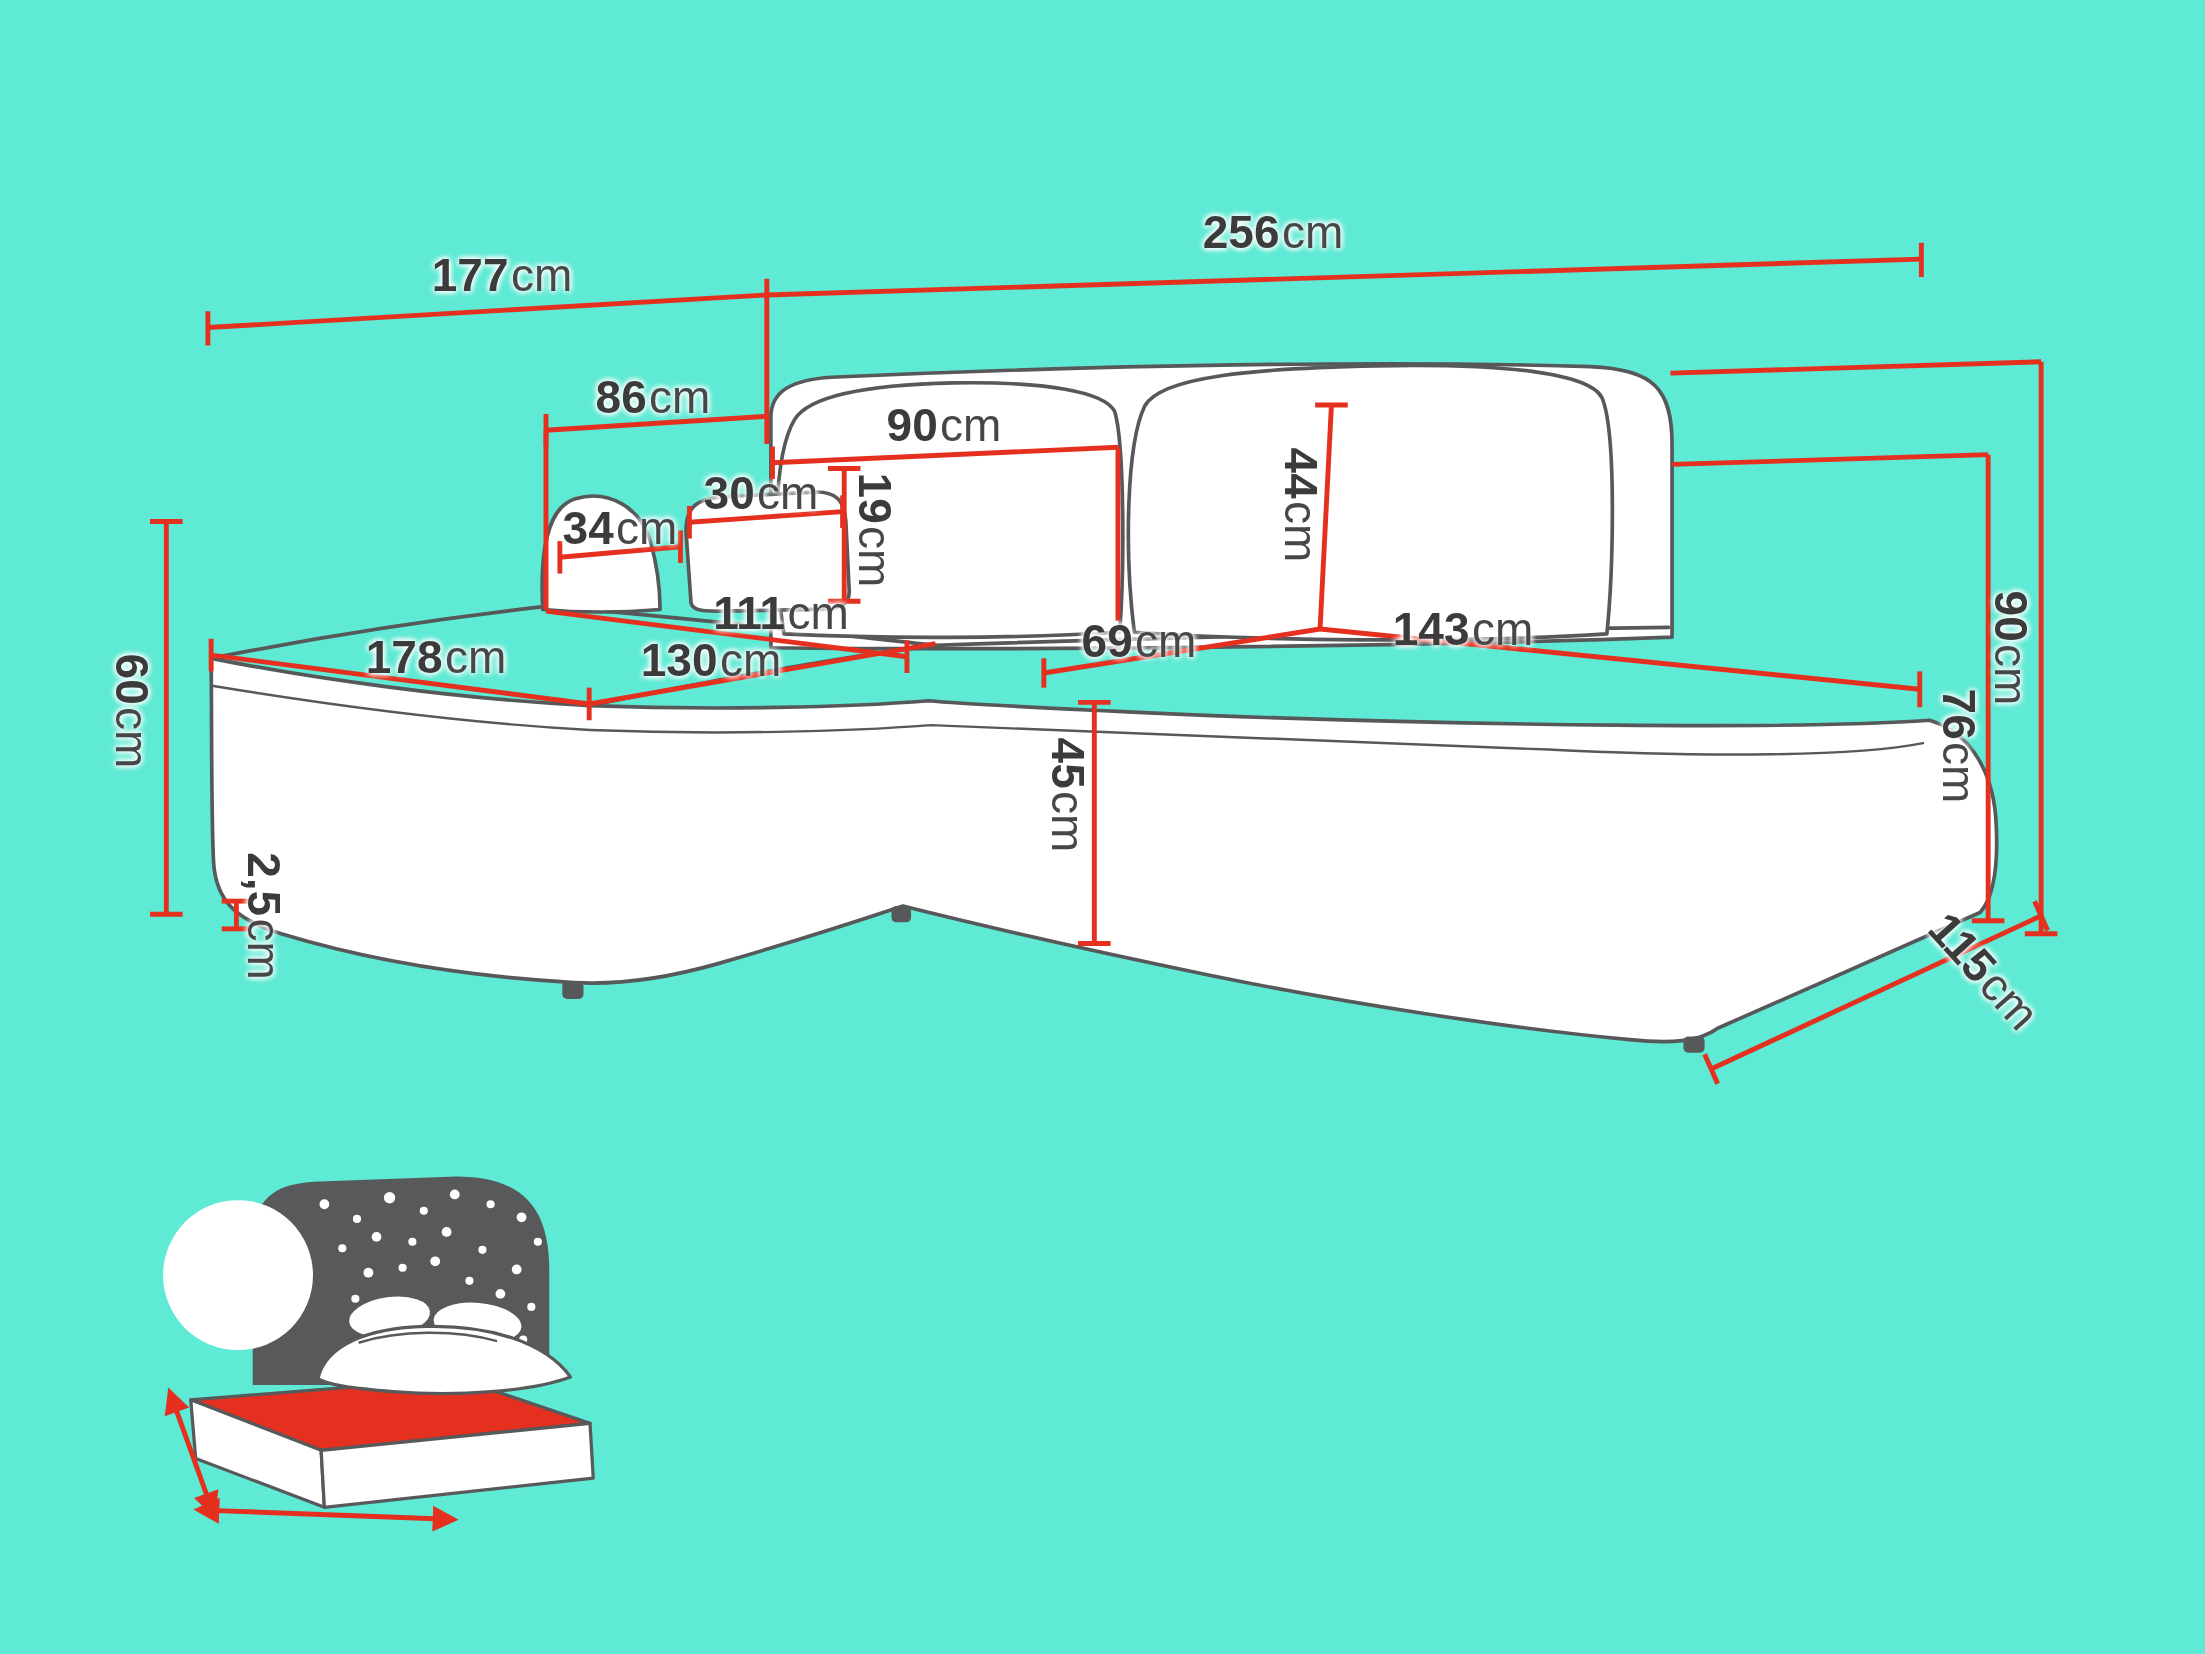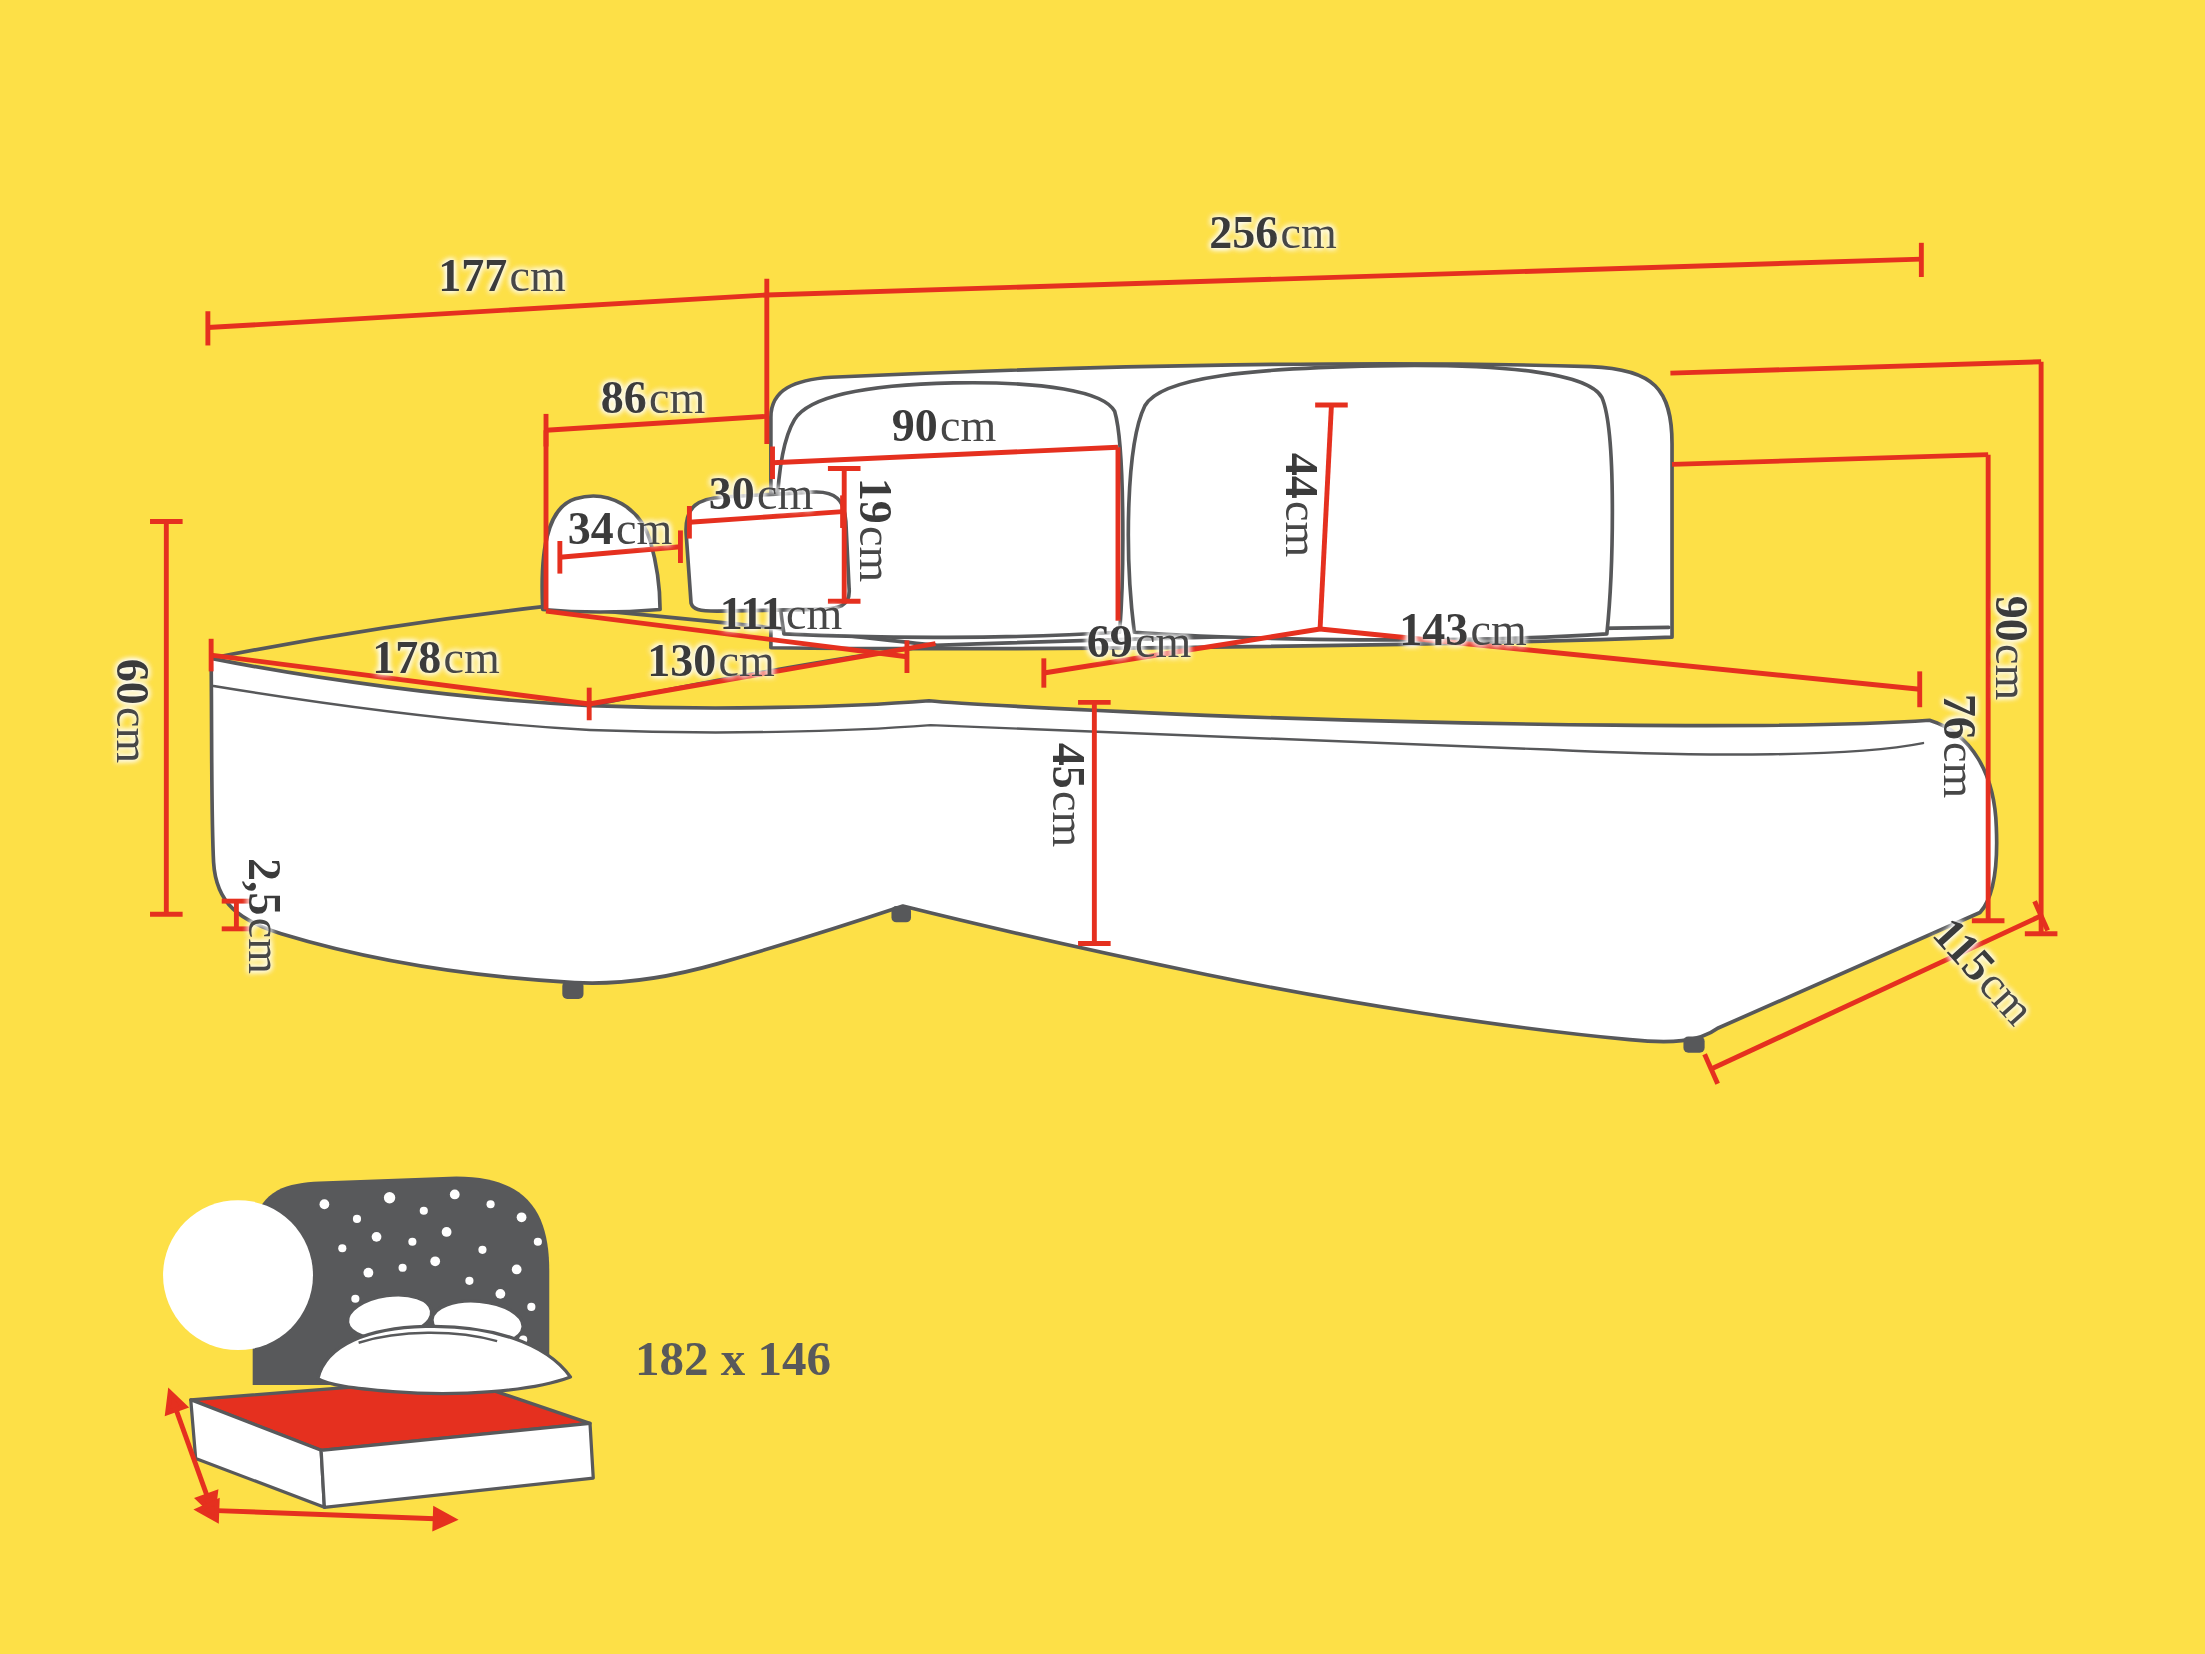--- a/index.html
+++ b/index.html
@@ -1,17 +1,17 @@
 <!DOCTYPE html>
 <html style="font-size:13px"><head>
 <meta charset="utf-8">
 <style>
   html,body{margin:0;padding:0;background:#fff;}
-  .stage{position:relative;width:2205px;height:1654px;background:#fde047;overflow:hidden;
-         font-family:Liberation Serif, serif;}
+  .stage{position:relative;width:2205px;height:1654px;background:#5eead4;overflow:hidden;
+         font-family:Liberation Sans, sans-serif;}
   .stage svg{position:absolute;left:0;top:0;}
   .dim{position:absolute;transform:translate(-50%,-50%);font-weight:700;font-size:46px;
        color:#3b3b3b;white-space:nowrap;text-shadow:0 0 6.5px #fff,0 0 6.5px #fff,0 0 6.5px #fff;}
   .dim .unit{font-weight:400;margin-left:2.4px;color:#474747;}
   .dim.v{transform:translate(-50%,-50%) rotate(90deg);}
   .dim.r48{transform:translate(-50%,-50%) rotate(48deg);}
   .sleep{position:absolute;transform:translate(-50%,-50%);font-weight:700;font-size:49px;
          color:#58595b;white-space:nowrap;}
 </style>
 </head>
@@ -227,16 +227,15 @@
   <div class="dim v" style="left:264px;top:916px"><span class="num">2,5</span><span class="unit">cm</span></div>
 
   <div class="dim v" style="left:1068px;top:795px"><span class="num">45</span><span class="unit">cm</span></div>
 
   <div class="dim v" style="left:2011px;top:648px"><span class="num">90</span><span class="unit">cm</span></div>
 
   <div class="dim v" style="left:1959px;top:746px"><span class="num">76</span><span class="unit">cm</span></div>
 
   <div class="dim r48" style="left:1984px;top:971px"><span class="num">115</span><span class="unit">cm</span></div>
 
-  <div class="sleep" style="left:733px;top:1358px">182 x 146</div>
 
 </div>
 
 
 </body></html>

